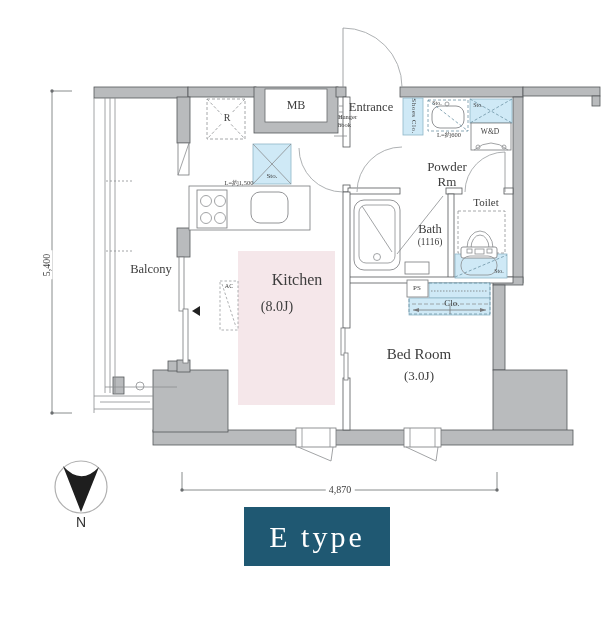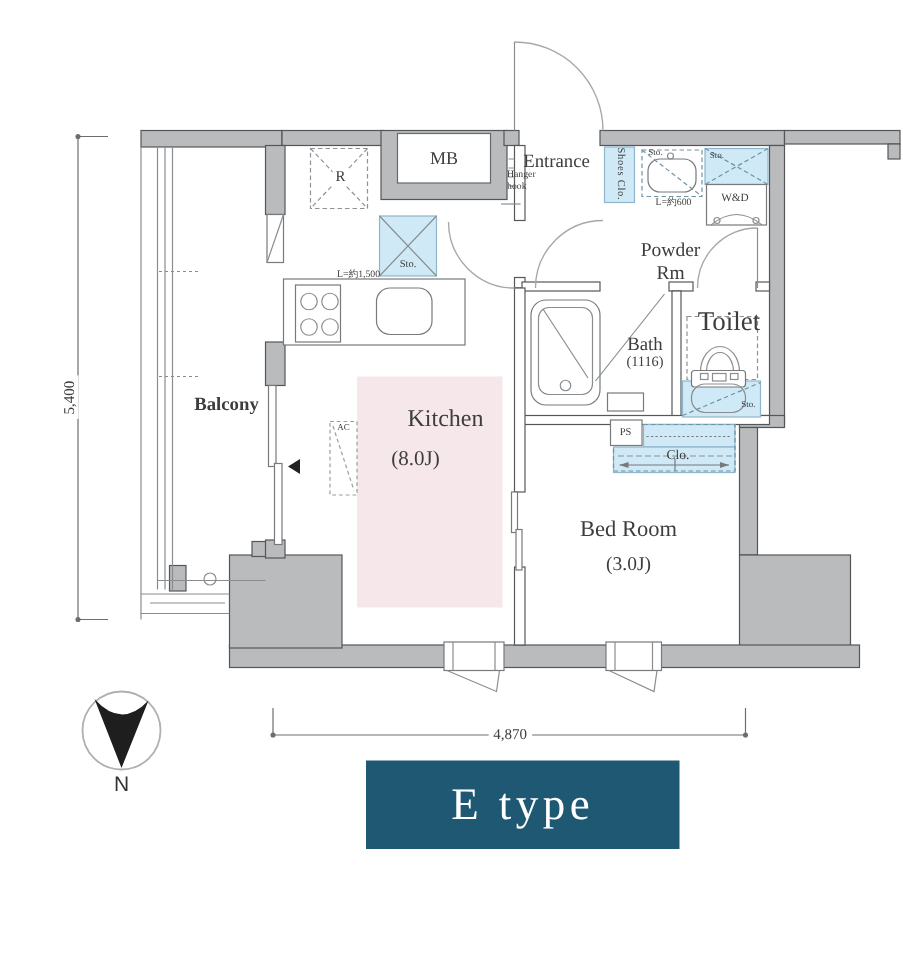--- a/index.html
+++ b/index.html
@@ -13,21 +13,21 @@
   .fix{fill:#ffffff;stroke:#77797c;stroke-width:.8;}
   .ln{fill:none;stroke:#8a8d8f;stroke-width:.8;}
   .arc{fill:none;stroke:#a5a8aa;stroke-width:.9;}
   .dash{fill:none;stroke:#8f9294;stroke-width:.8;stroke-dasharray:3 2;}
   .bdash{fill:none;stroke:#6e94a6;stroke-width:.8;stroke-dasharray:3 2;}
   .dim{stroke:#6b6e70;stroke-width:.8;fill:none;}
   .lb{position:absolute;color:#3d3d3d;transform:translate(-50%,-50%);
       white-space:nowrap;line-height:1.12;text-align:center;}
   .lb.rot90{transform:translate(-50%,-50%) rotate(90deg);}
   .lb.rotm90{transform:translate(-50%,-50%) rotate(-90deg);}
-  #etype-box{position:absolute;left:244px;top:507px;width:209px;height:59px;
+  #etype-box{position:absolute;left:244px;top:507px;width:146px;height:59px;
       background:var(--navy,#1f5872);display:flex;align-items:center;justify-content:center;}
   #etype-box span{color:#ffffff;font-size:30px;letter-spacing:3px;}
   .dimlab{background:#fff;padding:0 3px;}
 </style>
 </head>
 <body>
 
 <div id="canvas">
 
 <svg id="plan-svg" width="602" height="640" viewBox="0 0 602 640">
@@ -203,35 +203,35 @@
     <circle cx="182" cy="490" r="1.7" fill="#6b6e70"></circle>
     <circle cx="497" cy="490" r="1.7" fill="#6b6e70"></circle>
   </g>
 
   <g>
     <circle cx="81" cy="487" r="26" fill="#ffffff" stroke="#b0b0b0" stroke-width="1.2"></circle>
     <path d="M63,466 Q81,486 99,467 L81,512 Z" fill="#1e1e1e"></path>
   </g>
 </svg>
 
-<div class="lb" style="left:151px;top:269px;font-size:12.5px;font-weight:bold;">Balcony</div>
+<div class="lb" style="left:151px;top:269px;font-size:12.5px;">Balcony</div>
 
 <div class="lb" style="left:277px;top:280px;font-size:16px;margin-left:20px;">Kitchen</div>
 <div class="lb" style="left:277px;top:307px;font-size:14px;">(8.0J)</div>
 
 <div class="lb" style="left:419px;top:354px;font-size:15px;">Bed Room</div>
 <div class="lb" style="left:419px;top:376px;font-size:13px;">(3.0J)</div>
 
 <div class="lb" style="left:447px;top:167px;font-size:13px;text-align:center;">Powder</div>
 <div class="lb" style="left:447px;top:182px;font-size:13px;text-align:center;">Rm</div>
 
 <div class="lb" style="left:430px;top:229px;font-size:12.5px;">Bath</div>
 <div class="lb" style="left:430px;top:242px;font-size:9.5px;">(1116)</div>
 
-<div class="lb" style="left:486px;top:214px;font-size:18px;">Toilet</div>
+<div class="lb" style="left:486px;top:202px;font-size:11px;">Toilet</div>
 
 <div class="lb" style="left:371px;top:107px;font-size:12.5px;text-align:center;">Entrance</div>
 <div class="lb" style="left:352px;top:117px;font-size:6.5px;transform:none;">
   <div style="position:absolute;left:-14px;top:-4px;">Hanger</div>
   <div style="position:absolute;left:-14px;top:4px;">hook</div>
 </div>
 
 <div class="lb" style="left:296px;top:106px;font-size:12px;">MB</div>
 <div class="lb" style="left:227px;top:118px;font-size:10px;background:#fff;padding:0 2px;">R</div>
 

